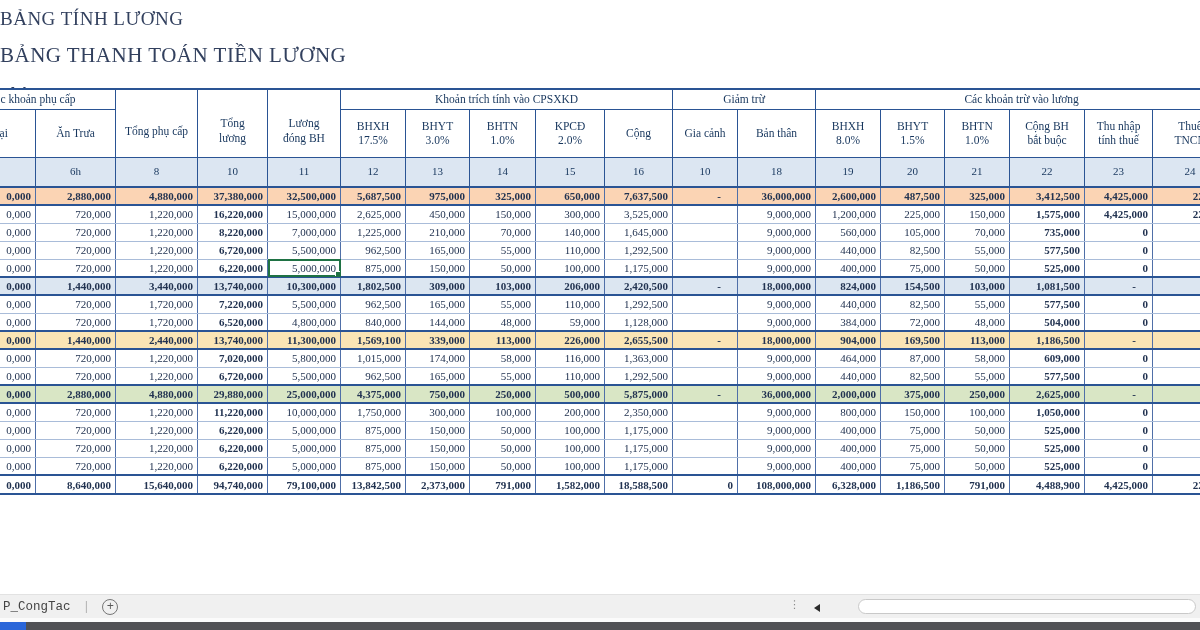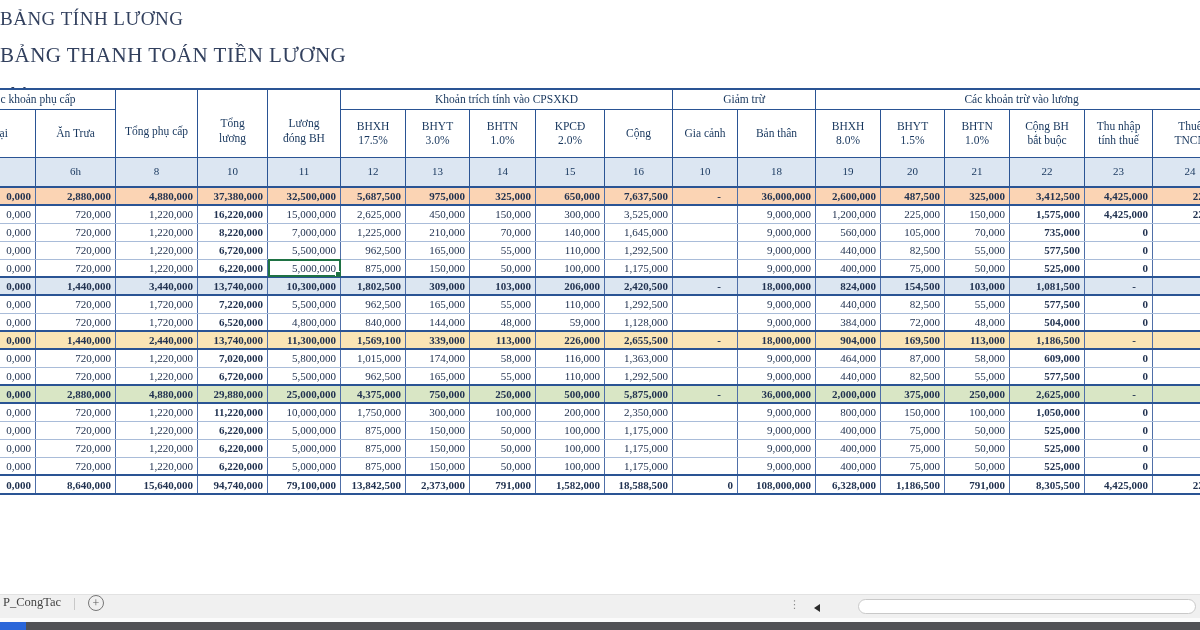--- a/index.html
+++ b/index.html
@@ -53,22 +53,22 @@
   tbody td.selected { position:relative; outline:2px solid #1f7244; outline-offset:-2px; }
   tbody td.selected::after {
     content:""; position:absolute; right:-2px; bottom:-2px; width:5px; height:5px;
     background:#1f7244; border:1px solid #ffffff;
   }
 
   
   .tabbar {
     position:absolute; top:594px; left:0; width:1200px; height:24px;
     background:#f0f0f0; border-top:1px solid #e2e2e2;
-    font-family:Liberation Serif, serif; font-size:12.5px; color:#3a3a3a;
-    display:flex; 
+    font-family:Liberation Mono, monospace; font-size:12.5px; color:#3a3a3a;
+    display:flex; align-items:center;
   }
   .tab-label { margin-left:-3px; padding:0 6px; color:#444; }
   .tab-sep { color:#b5b5b5; margin:0 12px 0 6px; font-size:13px; }
   .add-btn {
     width:16px; height:16px; border:1px solid #767676; border-radius:50%;
     display:inline-flex; align-items:center; justify-content:center;
     font-size:12px; color:#595959; line-height:1;
   }
   .dots-icon { position:absolute; left:789px; top:3px; color:#8a8a8a; font-size:11px; letter-spacing:0; }
   .scroll-left-btn {
@@ -509,21 +509,21 @@
           <td>13,842,500</td>
           <td>2,373,000</td>
           <td>791,000</td>
           <td>1,582,000</td>
           <td>18,588,500</td>
           <td>0</td>
           <td>108,000,000</td>
           <td>6,328,000</td>
           <td>1,186,500</td>
           <td>791,000</td>
-          <td>8,305,500</td>
+          <td>4,488,900</td>
           <td>4,425,000</td>
           <td>221,25</td>
         </tr>
       </tbody>
     </table>
 </div>
 
 <div class="tabbar">
   <span class="tab-label">P_CongTac</span>
   <span class="tab-sep">|</span>

